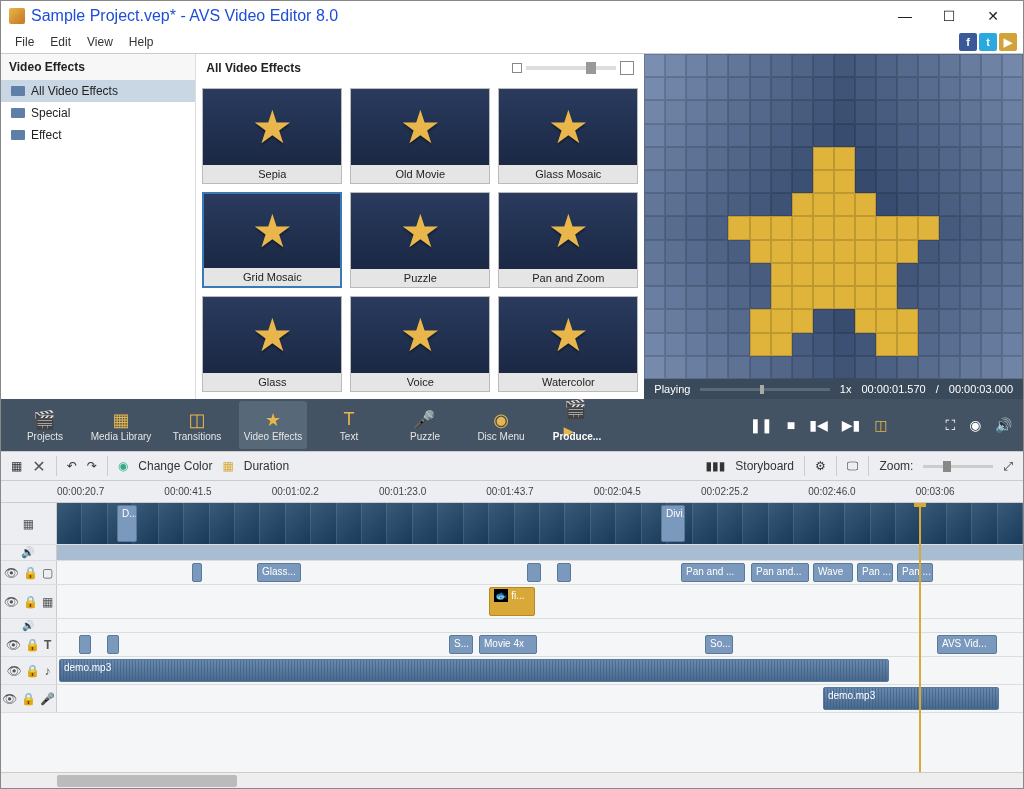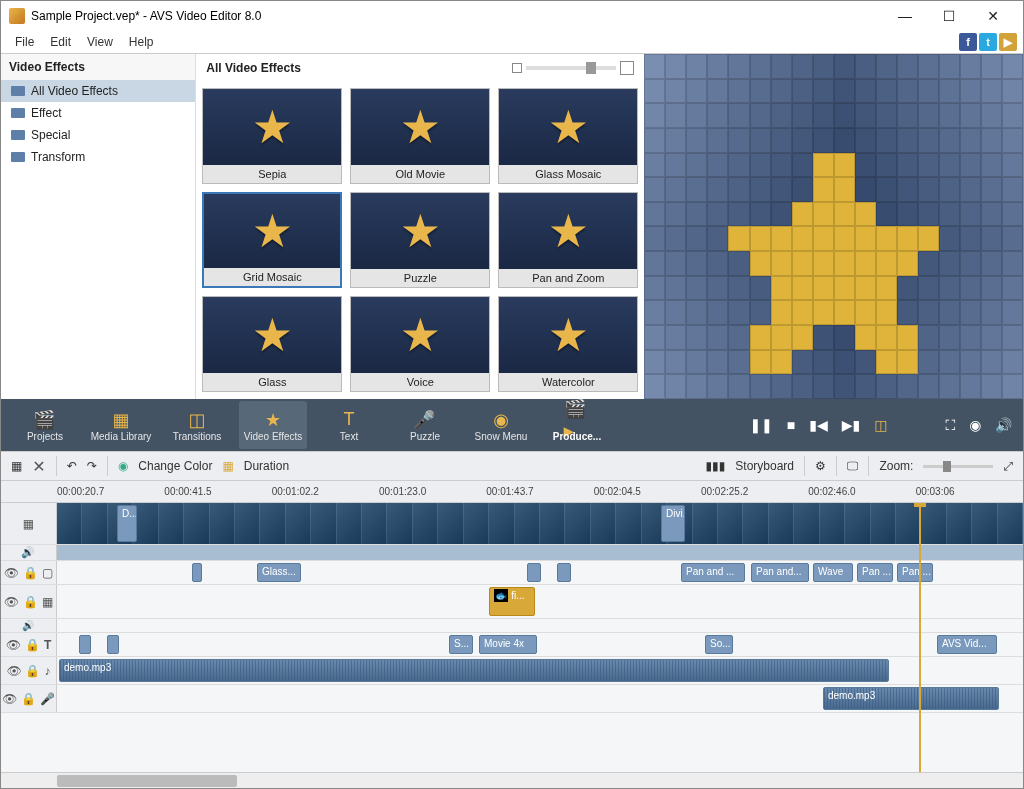--- a/index.html
+++ b/index.html
@@ -1,19 +1,19 @@
 <!DOCTYPE html>
 <html><head>
 <meta charset="utf-8">
 <style>
 * { box-sizing: border-box; margin: 0; padding: 0; font-family: "Segoe UI", Tahoma, sans-serif; }
 body { width: 1024px; height: 789px; overflow: hidden; background: #f0f0f0; display: flex; flex-direction: column; border: 1px solid #888; }
 .titlebar { height: 30px; background: #fff; display: flex; align-items: center; padding: 0 8px; }
 .titlebar .appicon { width: 16px; height: 16px; background: linear-gradient(135deg,#e8b64a,#c4761f); border-radius: 2px; margin-right: 6px; }
-.titlebar .title { font-size: 12px; color: #000000; flex: 1; }
+.titlebar .title { font-size: 16px; color: #1d4ed8; flex: 1; }
 .titlebar .winbtn { width: 44px; height: 30px; display: flex; align-items: center; justify-content: center; font-size: 14px; color: #222; cursor: pointer; }
 .menubar { height: 22px; background: #fff; display: flex; align-items: center; padding: 0 6px; }
 .menubar .menuitem { font-size: 12px; color: #333; padding: 2px 8px; cursor: pointer; }
 .menubar .social { margin-left: auto; display: flex; gap: 2px; }
 .menubar .social span { width: 18px; height: 18px; display: inline-flex; align-items: center; justify-content: center; color: #fff; font-weight: bold; font-size: 11px; border-radius: 2px; }
 .fb { background:#3b5998; } .tw { background:#2aa9e0; } .yt { background:#d1a33a; }
 .upper { display: flex; height: 346px; background: #fff; border-top: 1px solid #ccc; }
 .sidebar { width: 196px; border-right: 1px solid #ddd; display: flex; flex-direction: column; }
 .sidebar .panehdr { font-size: 12px; font-weight: bold; padding: 6px 8px; color: #222; background: #f7f7f7; }
 .sidebar .catitem { display: flex; align-items: center; gap: 6px; padding: 4px 10px; font-size: 12px; color: #222; cursor: pointer; }
@@ -99,29 +99,25 @@
 <div class="upper">
 
   <div class="sidebar">
     <div class="panehdr">Video Effects</div>
     <div class="catitem selected">
         <span class="foldericon"></span>
         <span>All Video Effects</span>
       </div>
     <div class="catitem">
         <span class="foldericon"></span>
-        <span>Effect</span>
+        <span>Special</span>
       </div>
     <div class="catitem">
         <span class="foldericon"></span>
-        <span>Special</span>
-      </div>
-    <div class="catitem">
-        <span class="foldericon"></span>
-        <span>Transform</span>
+        <span>Effect</span>
       </div>
   </div>
 
   <div class="effectspane">
     <div class="effhdr">
       <span class="lbl">All Video Effects</span>
       <div class="sizer">
         <span class="box"></span>
         <span class="track">
             <span class="thumb"></span>
@@ -437,20 +433,30 @@
           <div style="background: rgb(70, 90, 125);"></div>
           <div style="background: rgb(76, 96, 131);"></div>
           <div style="background: rgb(82, 102, 137);"></div>
           <div style="background: rgb(88, 108, 143);"></div>
           <div style="background: rgb(94, 114, 149);"></div>
           <div style="background: rgb(100, 120, 155);"></div>
           <div style="background: rgb(106, 126, 161);"></div>
           <div style="background: rgb(112, 132, 167);"></div>
         </div>
     </div>
+    <div class="prevstatus">
+      <span>Playing</span>
+      <span class="timetrack">
+          <span class="pos"></span>
+        </span>
+      <span>1x</span>
+      <span>00:00:01.570</span>
+      <span>/</span>
+      <span>00:00:03.000</span>
+    </div>
   </div>
 </div>
 
 <div class="mainstrip" id="mainstrip">
   <div class="stripbtn">
       <span class="ic">🎬</span>
       <span>Projects</span>
     </div>
     <div class="stripbtn">
       <span class="ic">▦</span>
@@ -467,21 +473,21 @@
     <div class="stripbtn">
       <span class="ic">T</span>
       <span>Text</span>
     </div>
     <div class="stripbtn">
       <span class="ic">🎤</span>
       <span>Puzzle</span>
     </div>
     <div class="stripbtn">
       <span class="ic">◉</span>
-      <span>Snow Menu</span>
+      <span>Disc Menu</span>
     </div>
     <div class="stripbtn produce">
       <span class="ic">🎬▸</span>
       <span>Produce...</span>
     </div>
     <div class="playctrl">
     <span>❚❚</span>
     <span>■</span>
     <span>▮◀</span>
     <span>▶▮</span>

